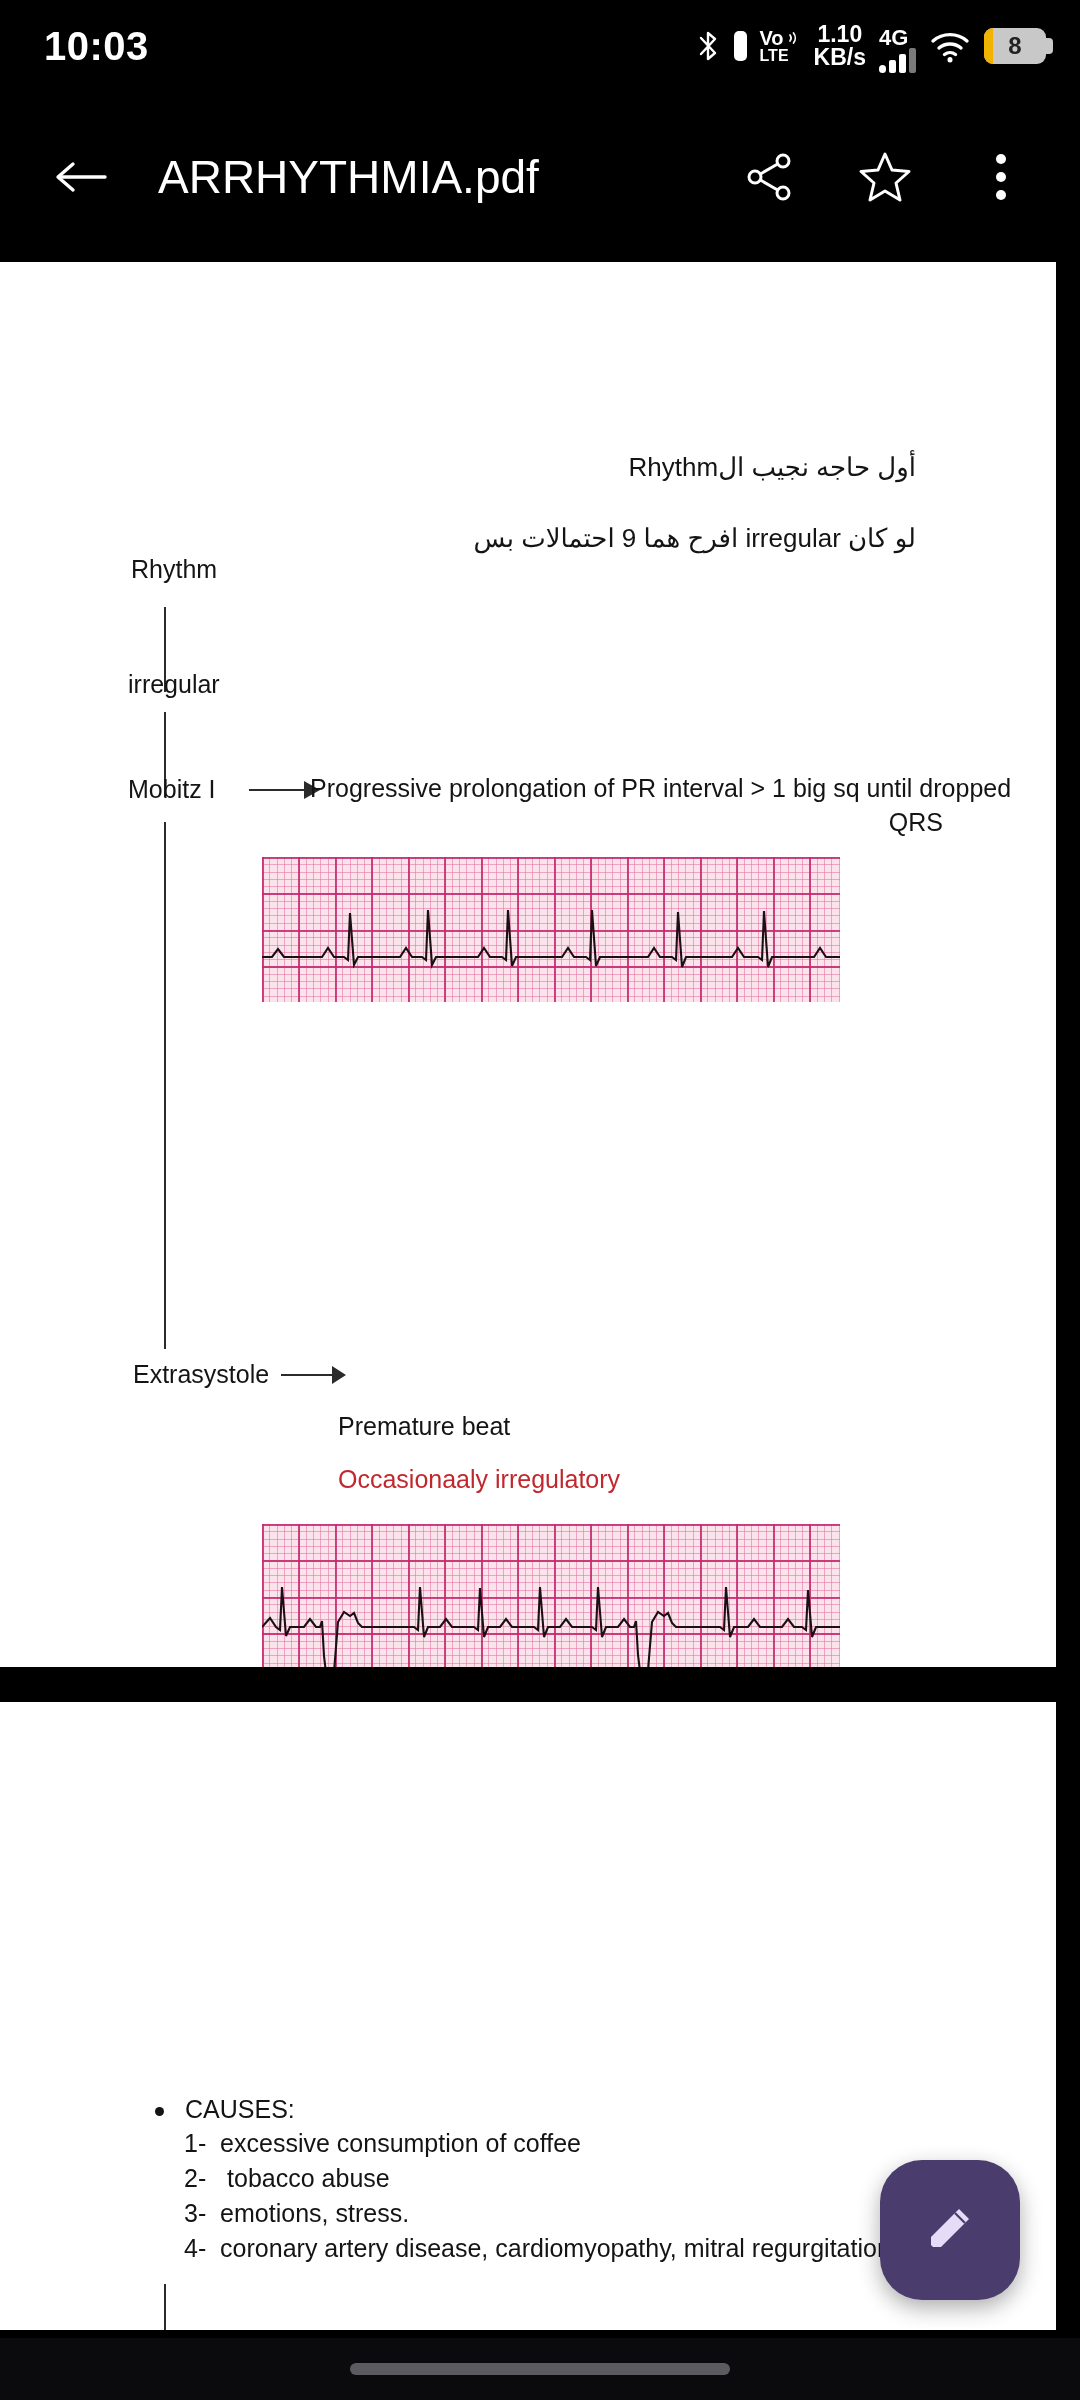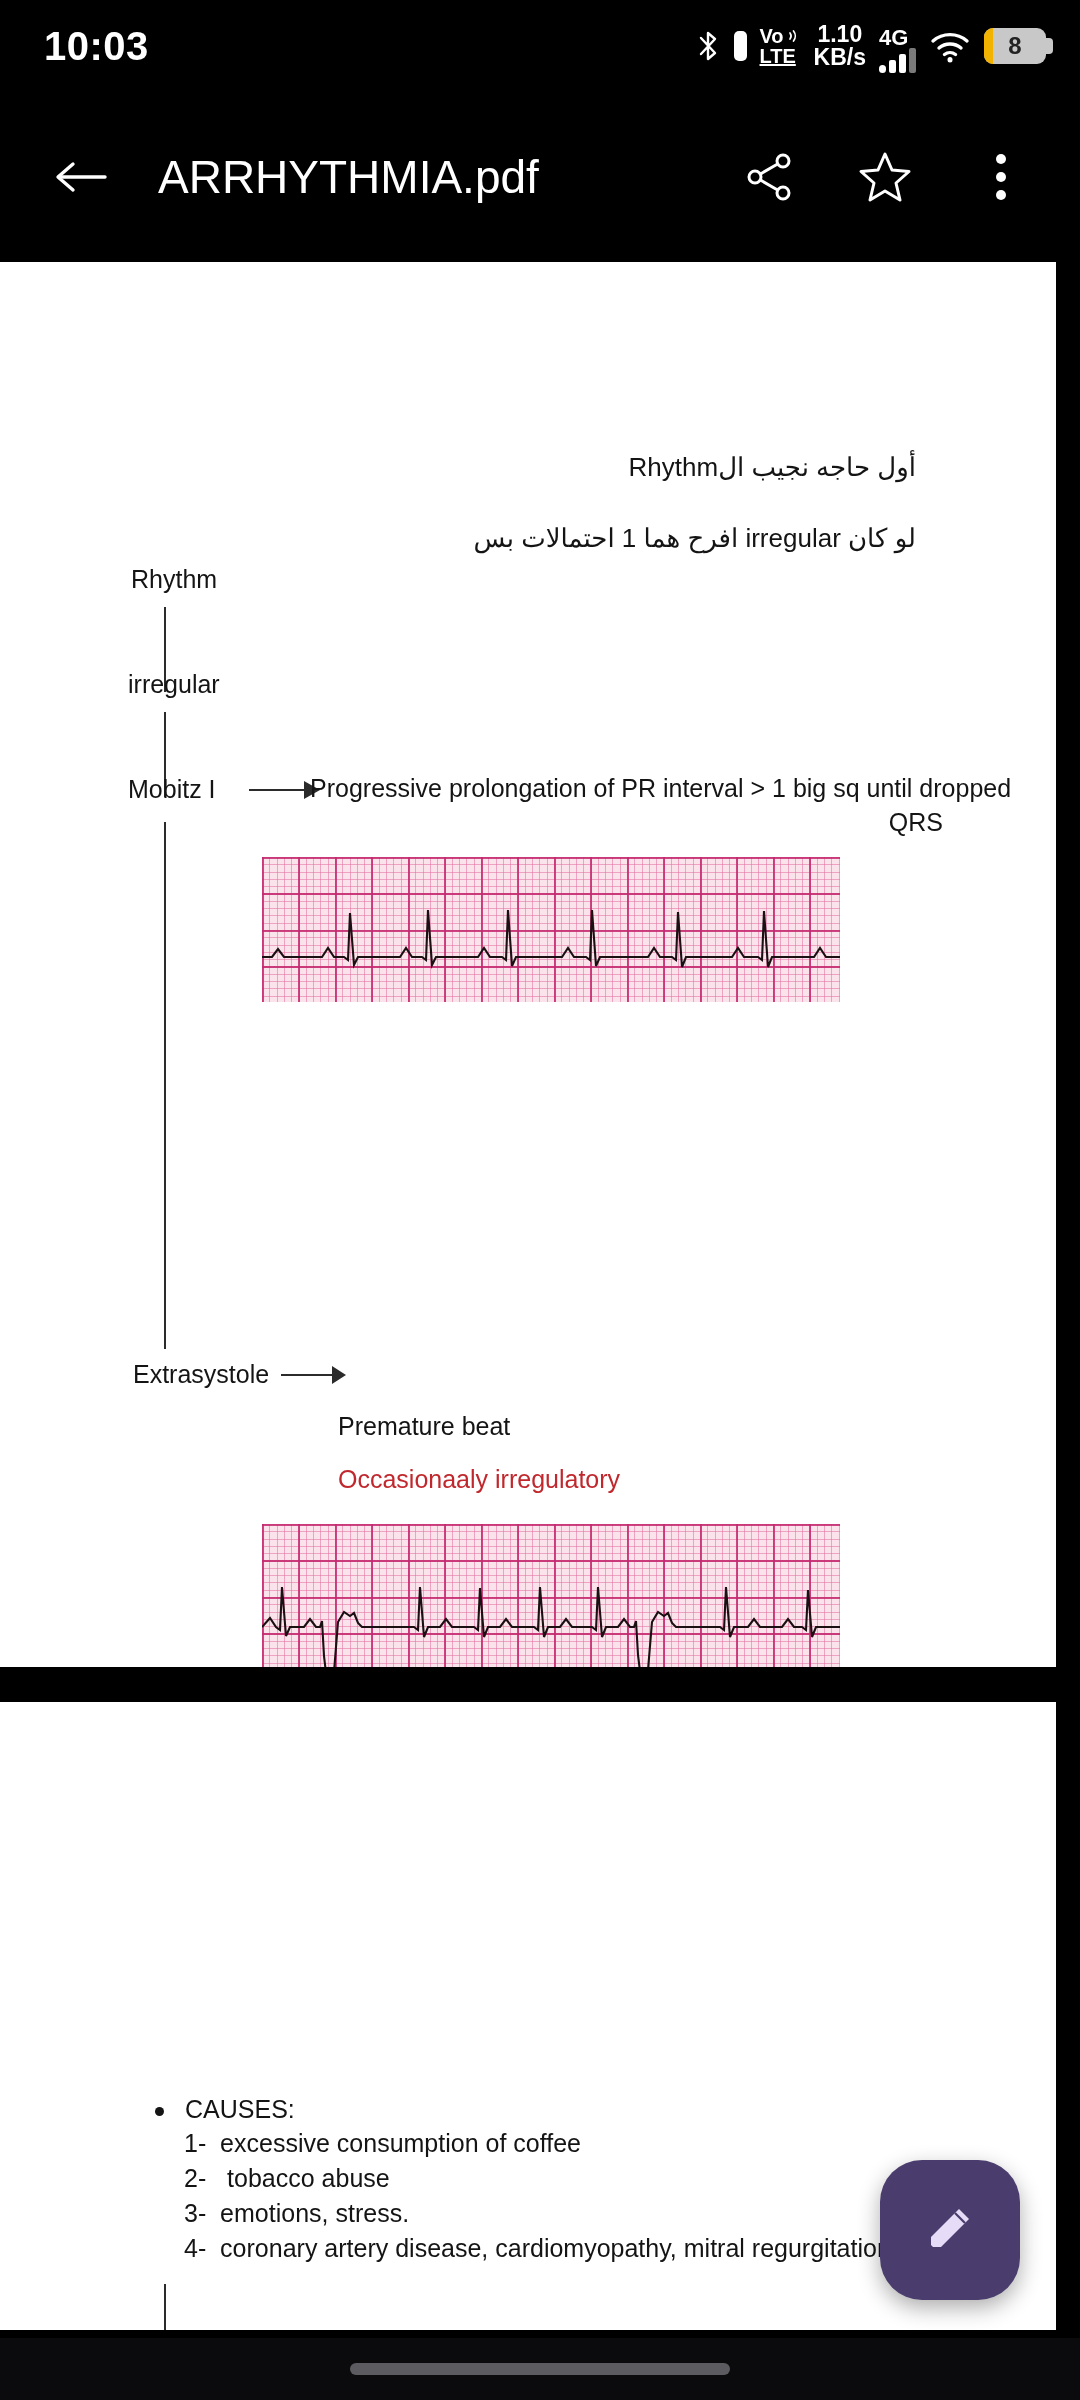--- a/index.html
+++ b/index.html
@@ -18,21 +18,21 @@
     display:flex; align-items:center; justify-content:space-between;
     padding:0 34px 0 44px;
   }
   .clock{ font-size:40px; font-weight:700; letter-spacing:.5px; }
   .sb-right{ display:flex; align-items:center; gap:13px; }
   .ic{ display:flex; align-items:center; }
   .bt-svg{ width:24px; height:34px; }
   .minibatt{ width:13px; height:30px; background:#fff; border-radius:5px; }
   .volte{ display:flex; flex-direction:column; align-items:flex-start; line-height:1.0; font-weight:700; }
   .volte-top{ font-size:20px; display:flex; align-items:center; gap:1px;}
-  .volte-bot{ font-size:20px;text-decoration:underline; }
+  .volte-bot{ font-size:16px; }
   .netspeed{ display:flex; flex-direction:column; align-items:center; line-height:1.02; font-weight:700;}
   .netspeed-top{ font-size:23px; }
   .netspeed-bot{ font-size:23px; }
   .gwrap{ display:flex; flex-direction:column; align-items:flex-start; gap:2px;}
   .g-label{ font-size:22px; font-weight:700; line-height:1;margin-top:8px; }
   .bars{ display:flex; align-items:flex-end; gap:3px; height:22px; }
   .bars i{ display:block; width:7px; background:#fff; border-radius:2px; }
   .bars i:nth-child(1){ height:8px; border-radius:4px;}
   .bars i:nth-child(2){ height:13px; }
   .bars i:nth-child(3){ height:19px; }
@@ -206,23 +206,23 @@
       </svg>
     </div>
   </div>
 </div>
 
 <div class="docview">
 
   <div class="page page1">
 
     <div class="tx ar" style="left:556px; top:189px; width:360px; text-align:right;">أول حاجه نجيب الRhythm</div>
-    <div class="tx ar" style="left:546px; top:260px; width:370px; text-align:right;">لو كان irregular افرح هما 1 احتمالات بس</div>
-
-    <div class="tx" style="left:131px; top:302px;">Rhythm</div>
+    <div class="tx ar" style="left:546px; top:260px; width:370px; text-align:right;">لو كان irregular افرح هما 9 احتمالات بس</div>
+
+    <div class="tx" style="left:131px; top:292px;">Rhythm</div>
     <div class="vline" style="left:164px; top:345px; height:85px;"></div>
 
     <div class="tx" style="left:128px; top:407px;">irregular</div>
     <div class="vline" style="left:164px; top:450px; height:85px;"></div>
 
     <div class="tx" style="left:128px; top:512px;">Mobitz I</div>
     <div class="hline" style="left:249px; top:527px; width:65px;"></div>
     <div class="arrowhead" style="left:304px; top:519px;"></div>
     <div class="tx" style="left:310px; top:511px;">Progressive prolongation of PR interval &gt; 1 big sq until dropped</div>
     <div class="tx" style="left:306px; top:545px; width:637px; text-align:right;">QRS</div>

